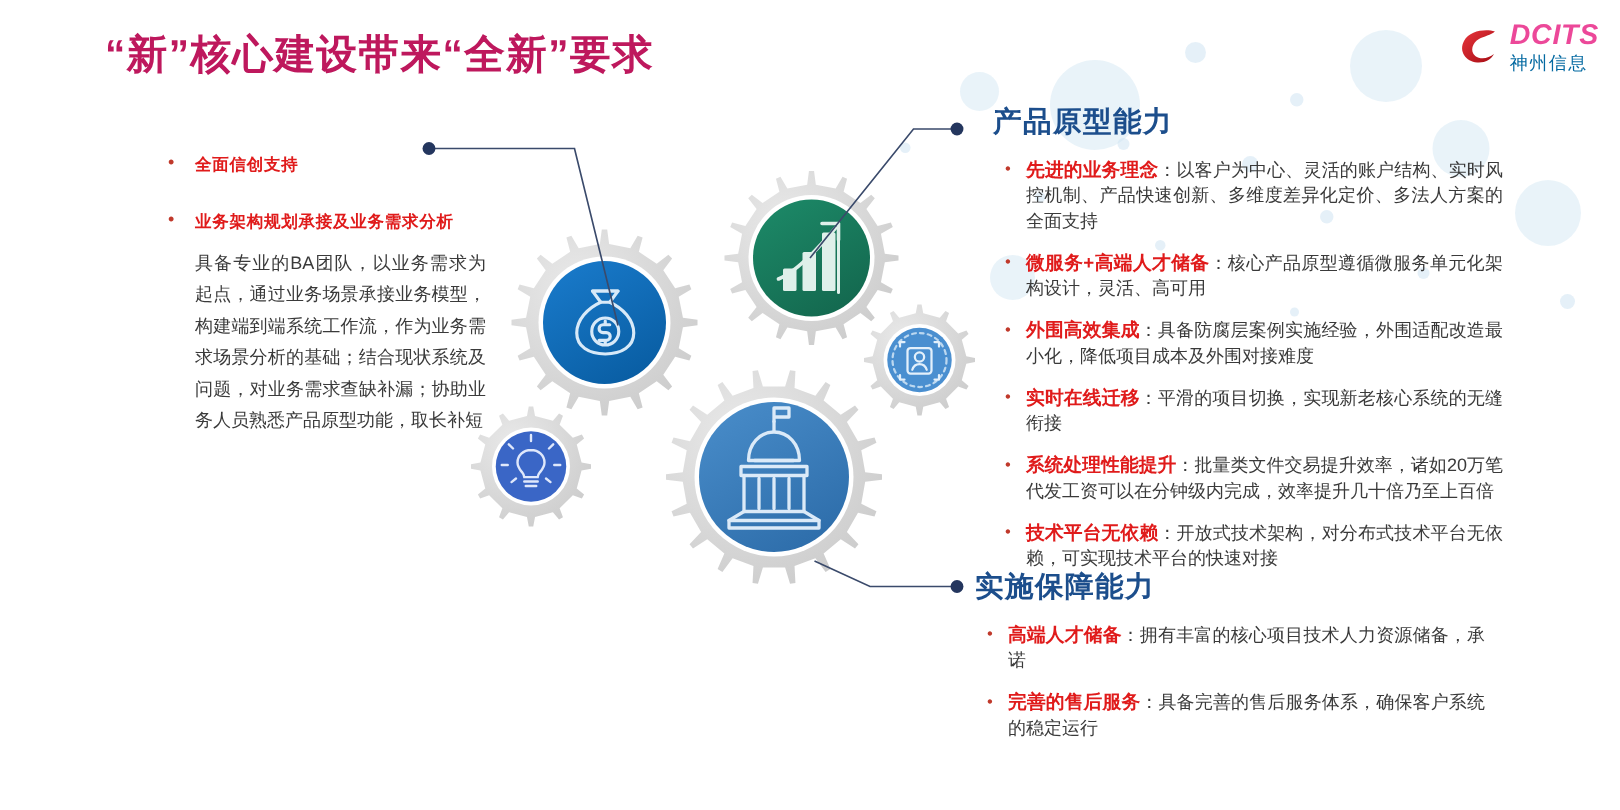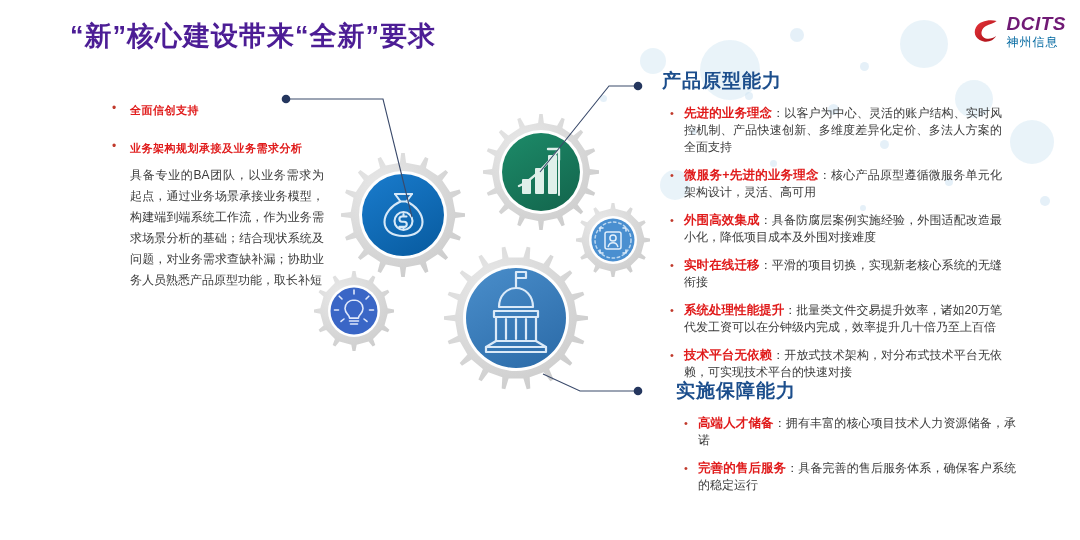--- a/index.html
+++ b/index.html
@@ -26,35 +26,35 @@
     pointer-events:none;
   }
   .bokeh.pale { background:#e4f0f8; opacity:.8; }
 
   
   .title {
     position:absolute;
     left:70px; top:18px;
     font-size:27px;
     font-weight:bold;
-    color:#4c1d95;
+    color:#be185d;
     letter-spacing:1px;
     white-space:nowrap;
   }
   .logo {
     position:absolute;
     right:14px; top:14px;
     display:flex;
     align-items:center;
     gap:6px;
   }
   .logo-mark { width:30px; height:30px; flex:none; }
   .logo-txt { display:flex; flex-direction:column; line-height:1; }
   .logo-en {
-    font-size:19px; font-weight:bold; color:#701a75;
+    font-size:19px; font-weight:bold; color:#ec4899;
     letter-spacing:.5px; font-style:italic;
   }
   .logo-cn { font-size:12px; color:#0369a1; letter-spacing:1px; margin-top:3px; }
 
   
   #gears { position:absolute; left:300px; top:95px; }
 
   
   #connectors { position:absolute; left:0; top:0; }
 
@@ -81,21 +81,21 @@
   
   #left-col { left:112px; top:82px; width:212px; }
   #left-col .col-head { padding-left:28px; font-size:19px; }
   #left-col .b-title { font-size:11px; line-height:20px; }
   #left-col .bullet-row { margin-top:18px; }
   #left-col .bullet-dot { width:18px; }
   #left-col .b-para { margin-top:7px; line-height:21px; }
 
   
   #right-top { left:650px; top:68px; width:340px;margin-left:12px; }
-  #right-bottom { left:676px; top:378px; width:340px; }
+  #right-bottom { left:650px; top:378px; width:340px; }
   #right-top .col-head, #right-bottom .col-head { font-size:19px; }
   .inline-item { font-size:12px; line-height:17px; color:#3a3a3a; text-align:justify; }
   .inline-item .k { color:#e01b1b; font-weight:bold; font-size:12.5px; }
   #right-top .bullet-row, #right-bottom .bullet-row { margin-top:11px; }
   #right-top .bullet-dot, #right-bottom .bullet-dot {
     width:22px; padding-left:8px; font-size:11px; line-height:17px;
   }
   #right-top > .bullet-row:first-of-type { margin-top:13px; }
 </style>
 </head>
@@ -281,21 +281,21 @@
     <div class="bullet-row">
       <div class="bullet-dot">•</div>
       <div class="bullet-body inline-item">
         <span class="k">先进的业务理念</span><span>：</span><span>以客户为中心、灵活的账户结构、实时风控机制、产品快速创新、多维度差异化定价、多法人方案的全面支持</span>
       </div>
     </div>
 
     <div class="bullet-row">
       <div class="bullet-dot">•</div>
       <div class="bullet-body inline-item">
-        <span class="k">微服务+先进的业务理念</span><span>：</span><span>核心产品原型遵循微服务单元化架构设计，灵活、高可用</span>
+        <span class="k">微服务+高端人才储备</span><span>：</span><span>核心产品原型遵循微服务单元化架构设计，灵活、高可用</span>
       </div>
     </div>
 
     <div class="bullet-row">
       <div class="bullet-dot">•</div>
       <div class="bullet-body inline-item">
         <span class="k">外围高效集成</span><span>：</span><span>具备防腐层案例实施经验，外围适配改造最小化，降低项目成本及外围对接难度</span>
       </div>
     </div>
 

